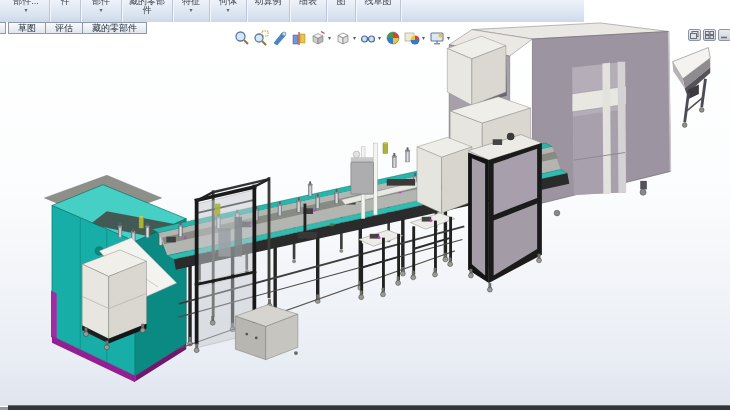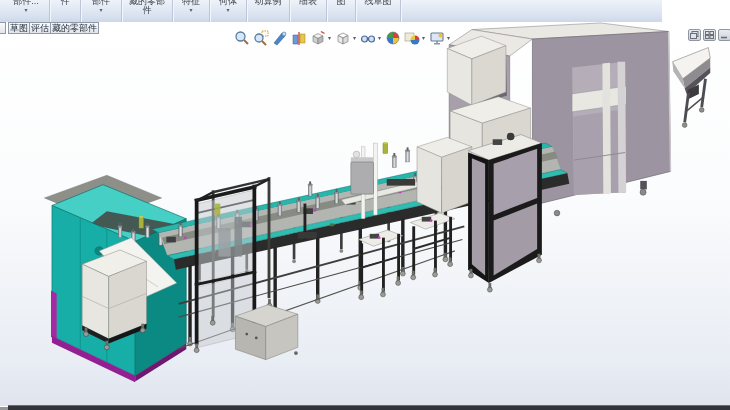--- a/index.html
+++ b/index.html
@@ -1,30 +1,30 @@
 <!DOCTYPE html>
 <html><head>
 <meta charset="utf-8">
 <style>
   html,body{margin:0;padding:0;}
   #app{position:relative;width:730px;height:410px;overflow:hidden;
        font-family:"Liberation Sans",sans-serif;background:#fff;}
   
-  #ribbon{position:absolute;left:0;top:0;width:662px;height:22px;
+  #ribbon{position:absolute;left:0;top:0;width:584px;height:22px;
           background:linear-gradient(#eef3fa,#d9e2f0 70%,#cdd8e8);
           border-bottom:1px solid #b7c1d2;overflow:hidden;}
   #ribbon-items{position:absolute;left:6px;top:-3px;display:flex;align-items:flex-start;}
   .rib-item{display:flex;flex-direction:column;align-items:center;
             font-size:9px;line-height:9px;color:#3a3f46;text-align:center;}
   .rib-caret{font-size:6px;line-height:7px;color:#5a masked;color:#5a6270;margin-top:1px;}
   .rib-sep{width:1px;align-self:stretch;height:26px;background:#bcc6d6;
            box-shadow:1px 0 0 #f3f7fc;margin:0 3px;}
   
   #tabbar{position:absolute;left:0;top:22px;height:12px;display:flex;align-items:stretch;}
-  .tab{font-size:9px;line-height:10px;padding:0 1px;color:#26303d;
+  .tab{font-size:9px;line-height:10px;padding:0 9px;color:#26303d;
        background:linear-gradient(#f8fafc,#e1e5ec);
        border:1px solid #8f99a8;margin-right:-1px;white-space:nowrap;}
   .tab-partial{width:5px;background:linear-gradient(#f8fafc,#e1e5ec);
        border:1px solid #8f99a8;border-left:none;margin-right:2px;}
   
   #viewport{position:absolute;left:0;top:22px;width:730px;height:384px;
             background:linear-gradient(180deg,#ffffff 0%,#fbfcfd 45%,#e9edf4 88%,#dfe4ee 100%);}
   #model{position:absolute;left:0;top:0;}
   
   #hud{position:absolute;left:233px;top:7px;display:flex;align-items:center;gap:2px;z-index:5;}

